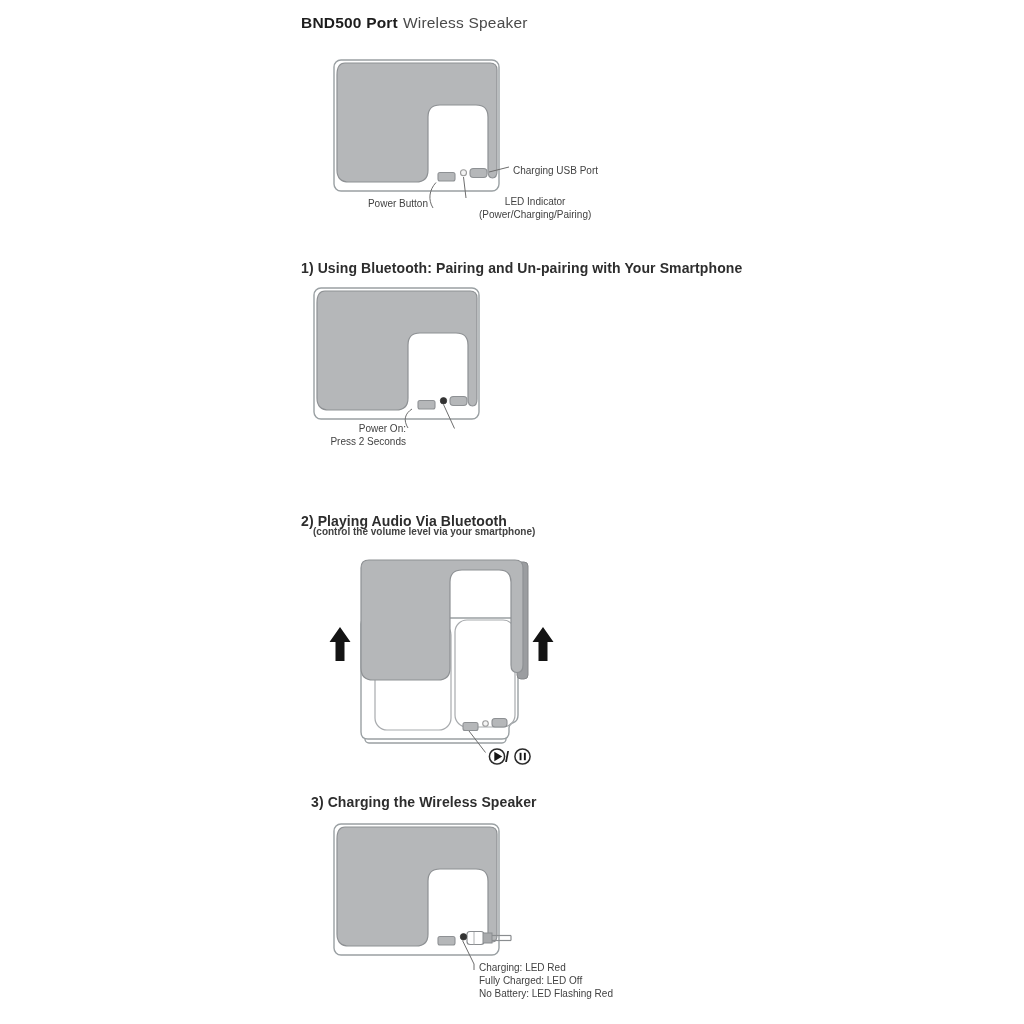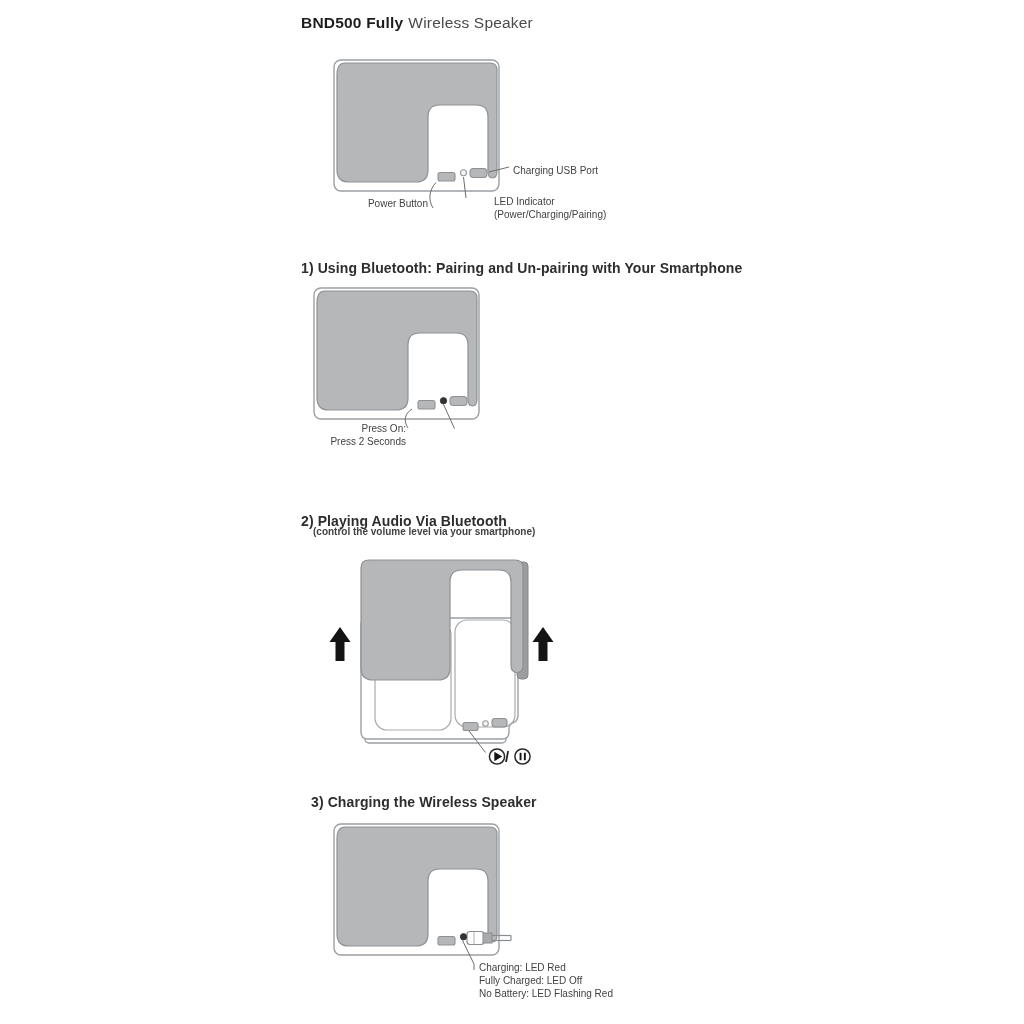--- a/index.html
+++ b/index.html
@@ -29,53 +29,53 @@
   .blackshape{fill:#141414;stroke:none;}
   .iconring{fill:#ffffff;stroke:#2a2a2a;stroke-width:1.5;}
   .cable{fill:none;stroke:#8a8d90;stroke-width:1.2;}
 </style>
 </head>
 <body>
 
 <div class="page">
 
   <div class="abs title" style="left:301px;top:14px;">
-    <span class="model">BND500 Fully</span><span class="product">Wireless Speaker</span>
+    <span class="model">BND500 Port</span><span class="product">Wireless Speaker</span>
   </div>
 
   <svg class="abs" style="left:333px;top:59px;" width="185" height="160" viewBox="0 0 185 160">
     <rect class="outline" x="1" y="1" width="165" height="131" rx="7"></rect>
     <path class="gray" d="M 12,4 L 157,4 Q 164,4 164,11 L 164,112 Q 164,119 159.5,119 Q 155,119 155,112 L 155,58 Q 155,46 143,46 L 107,46 Q 95,46 95,58 L 95,111 Q 95,123 83,123 L 16,123 Q 4,123 4,111 L 4,16 Q 4,4 12,4 Z"></path>
     <rect class="btn" x="105" y="113.5" width="17" height="8.5" rx="2"></rect>
     <rect class="btn" x="137" y="109.5" width="17" height="9" rx="3.5"></rect>
     <circle class="ledoff" cx="130.5" cy="113.8" r="3"></circle>
     <path class="leader" d="M 156,113 L 176,108"></path>
     <path class="leader" d="M 100,149 C 95,141 96,131 103,123.5"></path>
     <path class="leader" d="M 133,139 L 130.5,118"></path>
   </svg>
   <div class="abs lbl" style="left:513px;top:165px;">Charging USB Port</div>
   <div class="abs lbl ra" style="left:348px;top:198px;width:80px;">Power Button</div>
-  <div class="abs" style="left:494px;top:196px;">
+  <div class="abs" style="left:479px;top:196px;text-align:center;">
     <div class="lbl">LED Indicator</div>
     <div class="lbl">(Power/Charging/Pairing)</div>
   </div>
 
   <div class="abs heading" style="left:301px;top:260px;">1) Using Bluetooth: Pairing and Un-pairing with Your Smartphone</div>
 
   <svg class="abs" style="left:313px;top:287px;" width="185" height="160" viewBox="0 0 185 160">
     <rect class="outline" x="1" y="1" width="165" height="131" rx="7"></rect>
     <path class="gray" d="M 12,4 L 157,4 Q 164,4 164,11 L 164,112 Q 164,119 159.5,119 Q 155,119 155,112 L 155,58 Q 155,46 143,46 L 107,46 Q 95,46 95,58 L 95,111 Q 95,123 83,123 L 16,123 Q 4,123 4,111 L 4,16 Q 4,4 12,4 Z"></path>
     <rect class="btn" x="105" y="113.5" width="17" height="8.5" rx="2"></rect>
     <rect class="btn" x="137" y="109.5" width="17" height="9" rx="3.5"></rect>
     <circle class="ledon" cx="130.5" cy="113.8" r="3.2"></circle>
     <path class="leader" d="M 95,141 C 90,133 92,126.5 99,122"></path>
     <path class="leader" d="M 130.5,117.5 L 141.5,141.5"></path>
   </svg>
   <div class="abs ra" style="left:300px;top:422px;width:106px;">
-    <div class="lbl lh13">Press On:</div>
+    <div class="lbl lh13">Power On:</div>
     <div class="lbl lh13">Press 2 Seconds</div>
   </div>
 
   <div class="abs heading" style="left:301px;top:513px;">2) Playing Audio Via Bluetooth</div>
   <div class="abs subheading" style="left:313px;top:525.5px;">(control the volume level via your smartphone)</div>
 
   <svg class="abs" style="left:325px;top:553px;" width="240" height="225" viewBox="0 0 240 225">
 
     <rect x="40" y="180" width="141" height="10" rx="4" class="outline"></rect>
 

